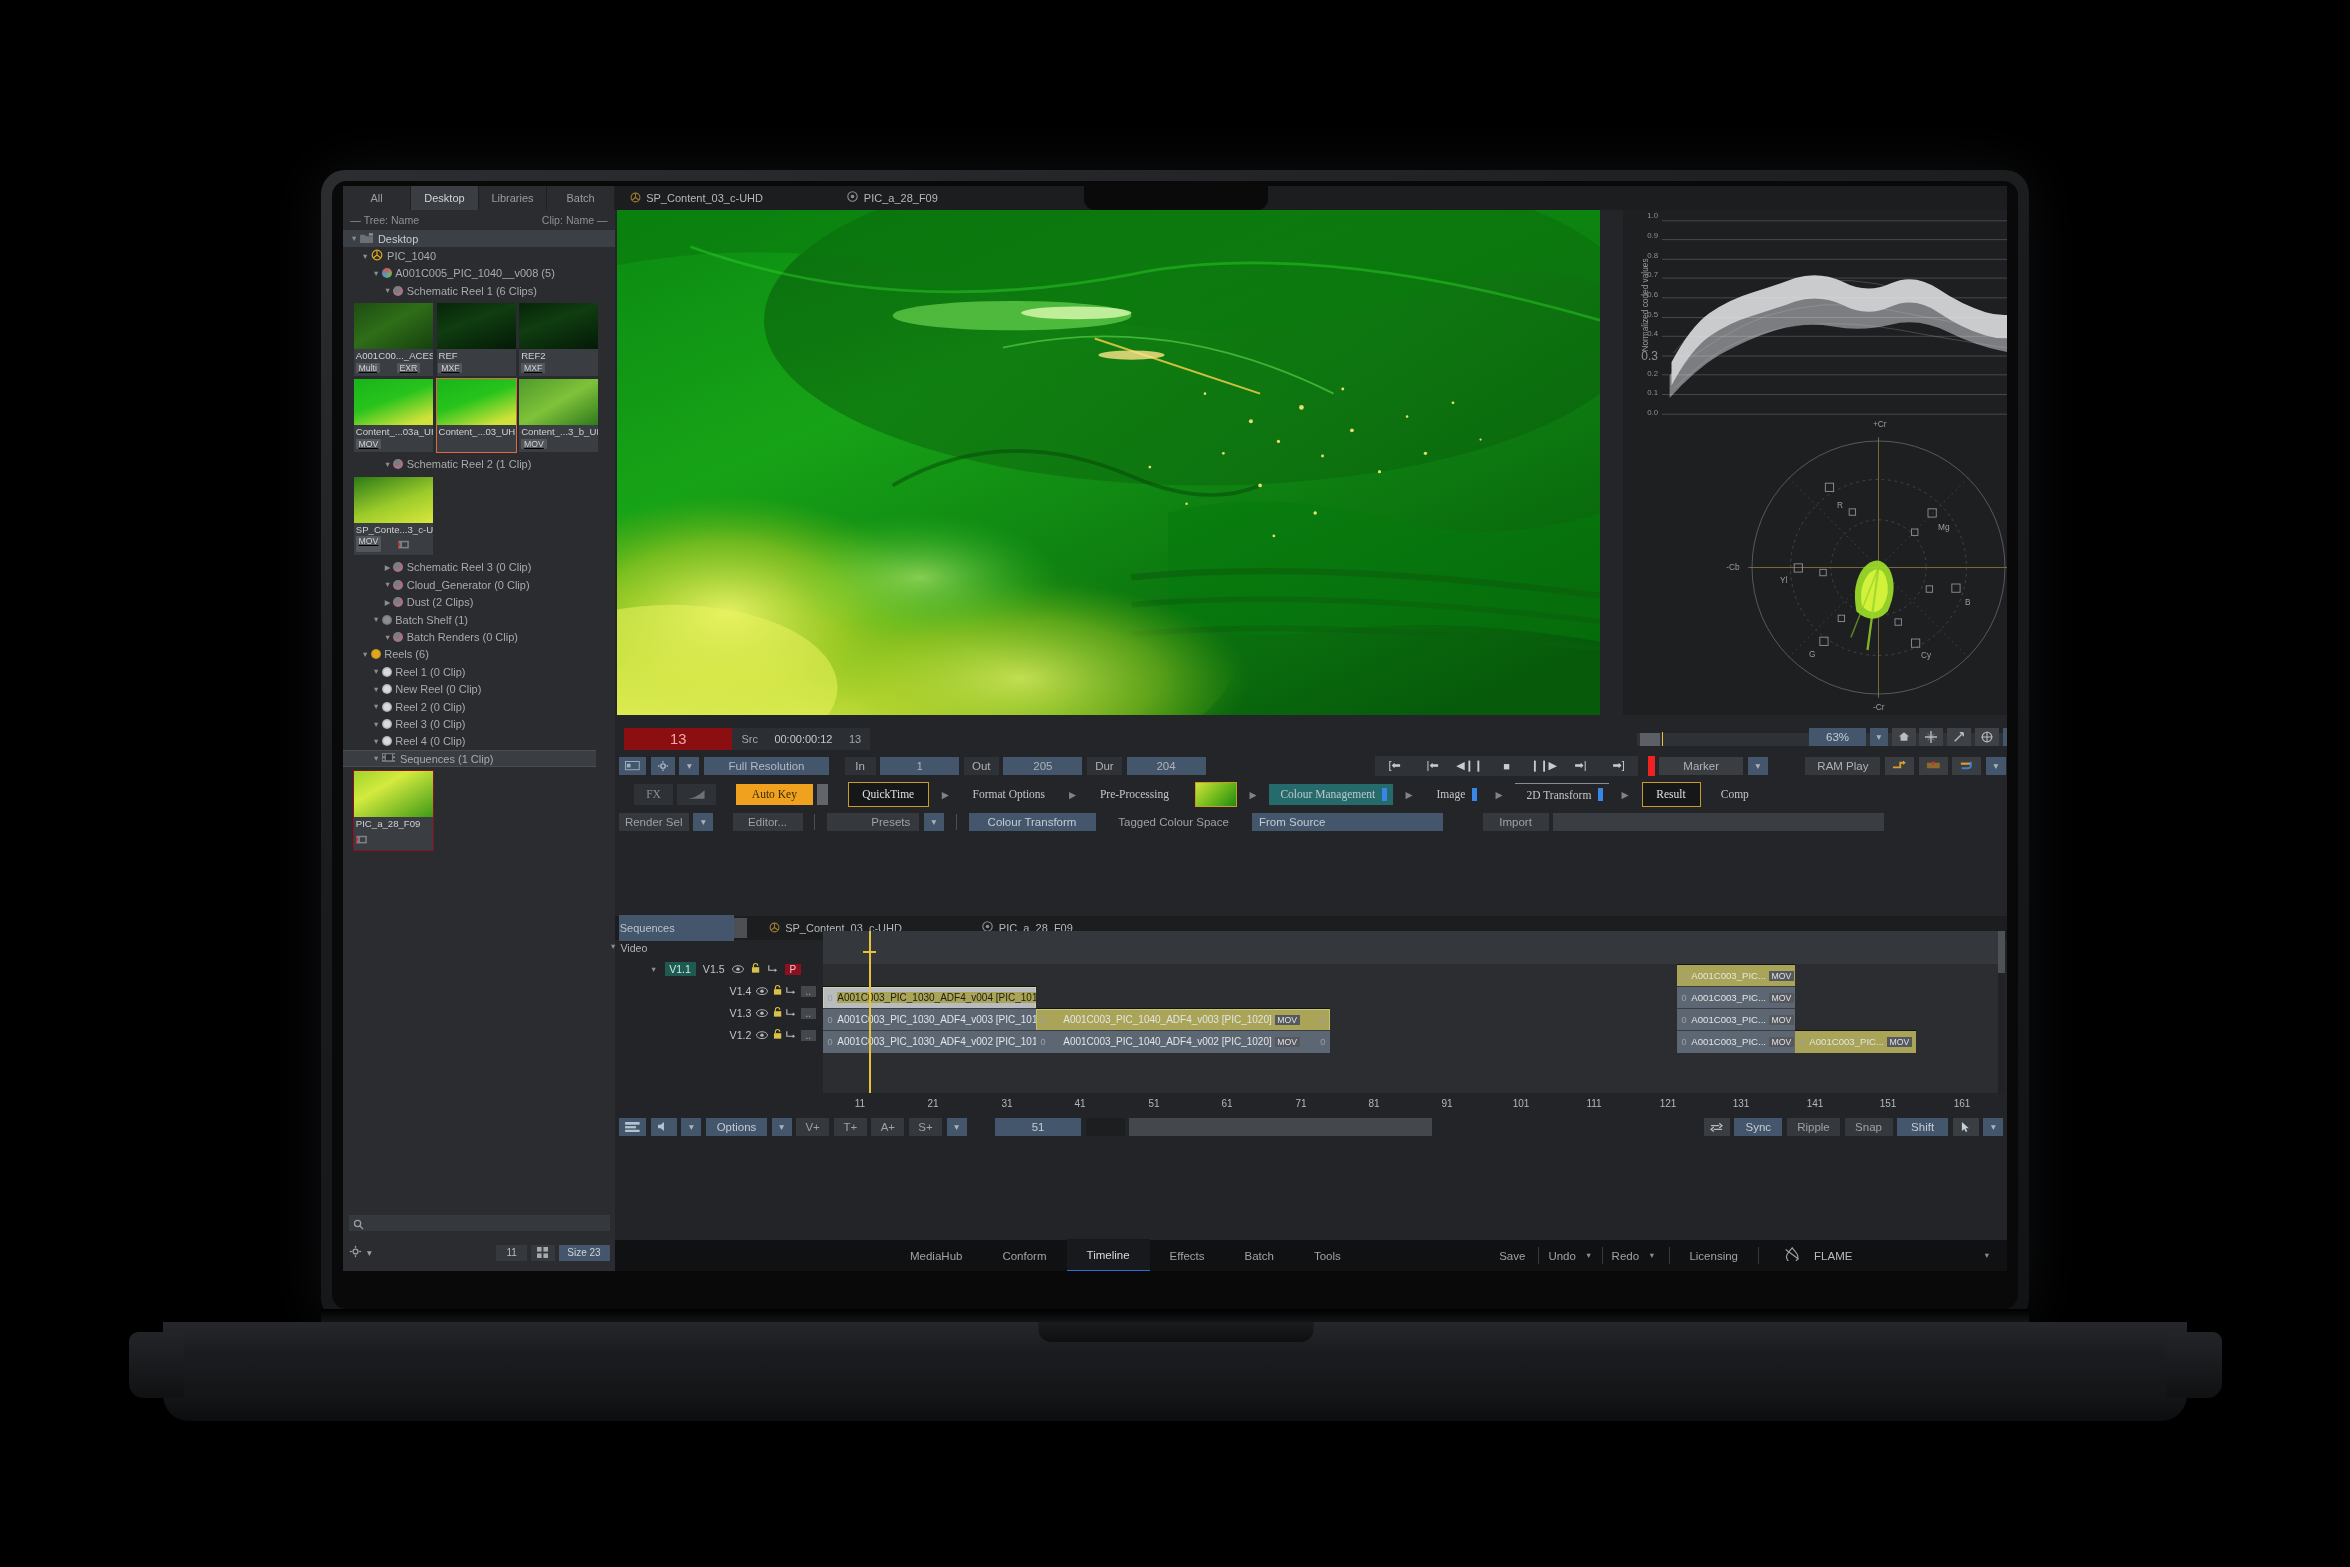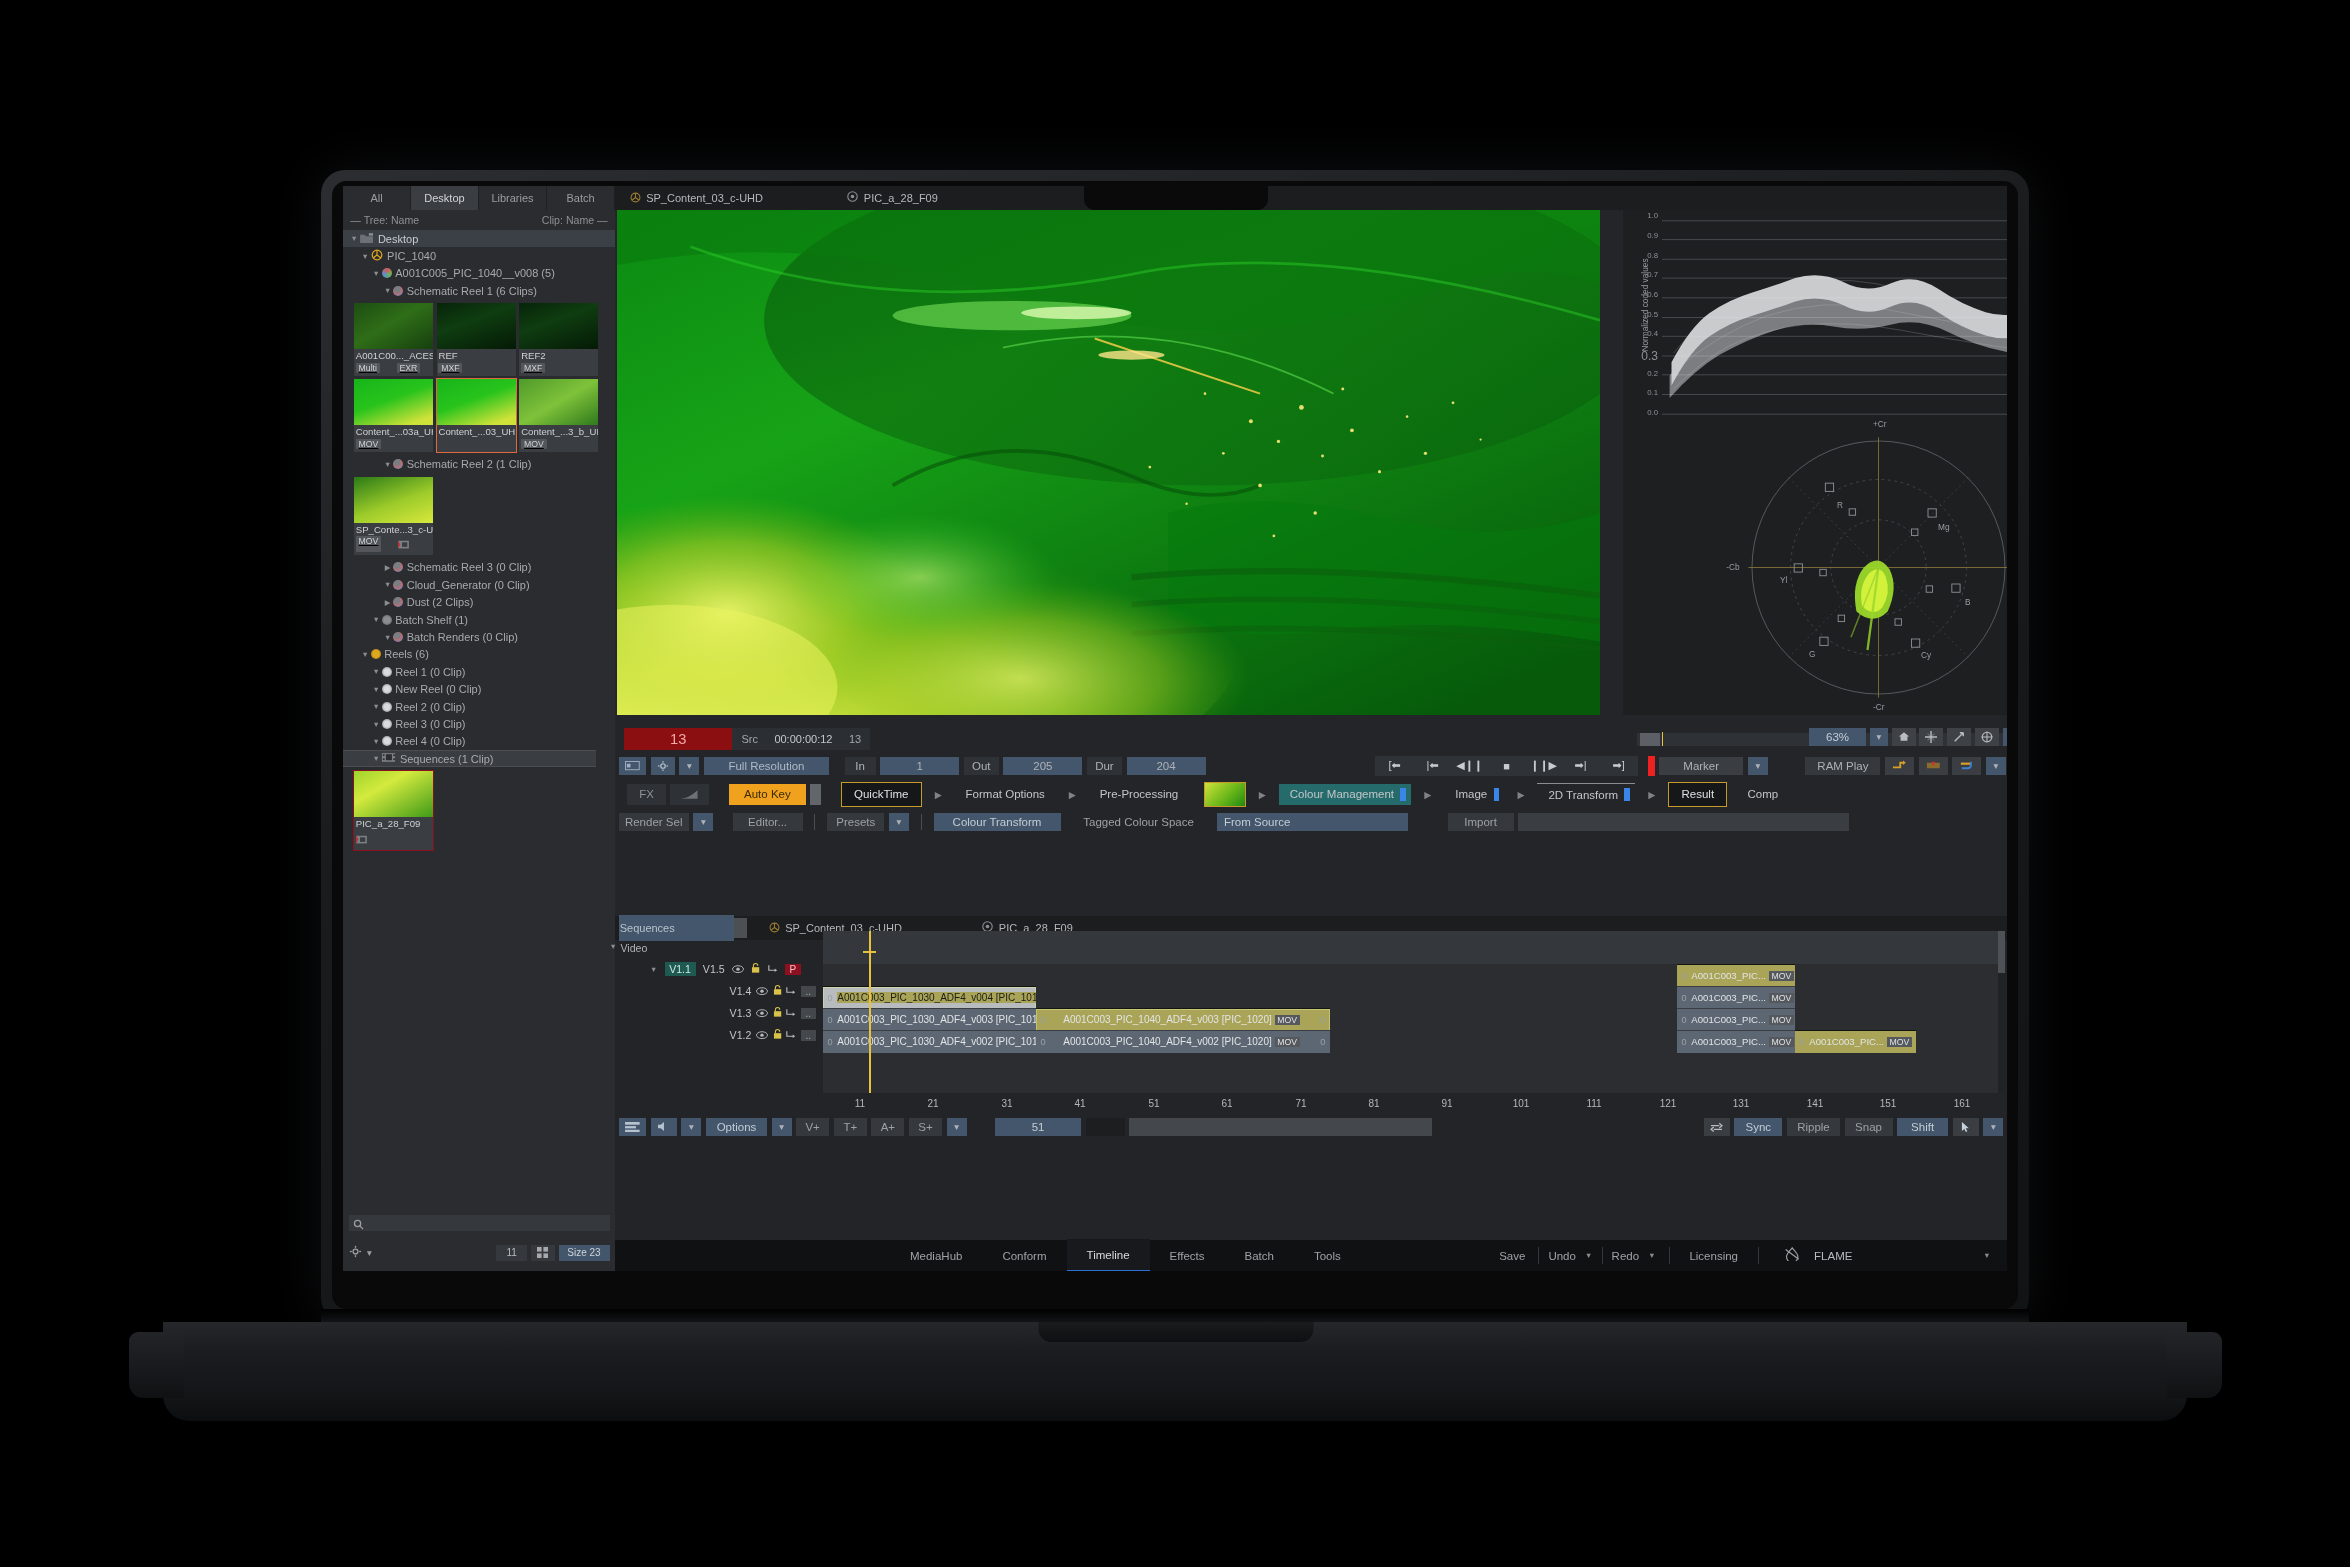--- a/index.html
+++ b/index.html
@@ -610,21 +610,21 @@
         <div class="fld dark" style="width:24px;background:#3e4247;">
           <svg width="12" height="12" viewBox="0 0 14 14">
               <circle cx="7" cy="7" r="5.6" fill="none" stroke="#b9bcc0" stroke-width="1.3"></circle>
               <path d="M7 0.5 L7 13.5 M0.5 7 L13.5 7" stroke="#b9bcc0" stroke-width="1.2"></path>
             </svg>
         </div>
         <div class="fld blue" style="width:18.4px;font-size:8.3px;">▼</div>
 
       </div>
 
-      <div class="row" style="position:absolute;left:12px;top:595px;width:1653px;height:26px;gap:3.7px;">
+      <div class="row" style="position:absolute;left:19px;top:595px;width:1653px;height:26px;gap:3.7px;font-family:Liberation Serif, serif;">
         <div class="fld dark" style="width:39px;height:21px;color:#8e9195;">FX</div>
         <div class="fld dark" style="width:39px;height:21px;">
           <svg width="18.4" height="11" viewBox="0 0 22 12">
               <path d="M1 11 Q10 11 21 1 L21 11 Z" fill="#6e7175"></path>
             </svg>
         </div>
         <div style="width:77px;height:21px;background:#f0a21e;color:#3a2a06;font-size:11.5px;display:flex;align-items:center;justify-content:center;margin-left:16.5px;">Auto Key</div>
         <div style="width:11px;height:21px;background:#62666b;"></div>
         <div style="width:79px;height:23px;background:#151719;color:#dde0e3;font-size:11.5px;display:flex;align-items:center;justify-content:center;border:0.9px solid #c89a2a;margin-left:16.5px;">QuickTime</div>
         <span style="color:#7f8287;font-size:9.2px;margin:0 9.2px;">▶</span>
@@ -652,21 +652,21 @@
         <div class="fx-tab" style="margin-left:5.5px;">Comp</div>
         <div style="flex:1"></div>
 
       </div>
 
       <div class="row" style="position:absolute;left:3.7px;top:624px;width:1653px;height:24px;gap:4.6px;">
         <div class="fld dark" style="width:70px;background:#35383c;color:#9ea1a5;">Render Sel</div>
         <div class="fld blue" style="width:20px;font-size:8.3px;">▼</div>
         <div class="fld dark" style="width:70px;background:#35383c;color:#9ea1a5;margin-left:14.7px;">Editor...</div>
         <div style="width:0.9px;height:16.5px;background:#4a4d51;margin:0 7.3px;"></div>
-        <div class="fld dark" style="width:57px;background:#35383c;color:#9ea1a5;">Presets</div>
+        <div class="fld dark" style="width:57px;background:#35383c;color:#9ea1a5;padding-left:35px;">Presets</div>
         <div class="fld blue" style="width:20px;font-size:8.3px;">▼</div>
         <div style="width:0.9px;height:16.5px;background:#4a4d51;margin:0 7.3px;"></div>
         <div class="fld blue" style="width:127px;color:#c4ccd5;">Colour Transform</div>
         <div class="fld dark" style="width:147px;background:transparent;color:#9ea1a5;">Tagged Colour Space</div>
         <div class="fld blue" style="width:184px;justify-content:flex-start;padding-left:7.3px;color:#c4ccd5;">From Source</div>
         <div class="fld dark" style="width:66px;background:#35383c;color:#9ea1a5;margin-left:35px;">Import</div>
         <div class="fld dark" style="width:331px;background:#3a3e43;"></div>
       </div>
 
       <div id="timeline">

